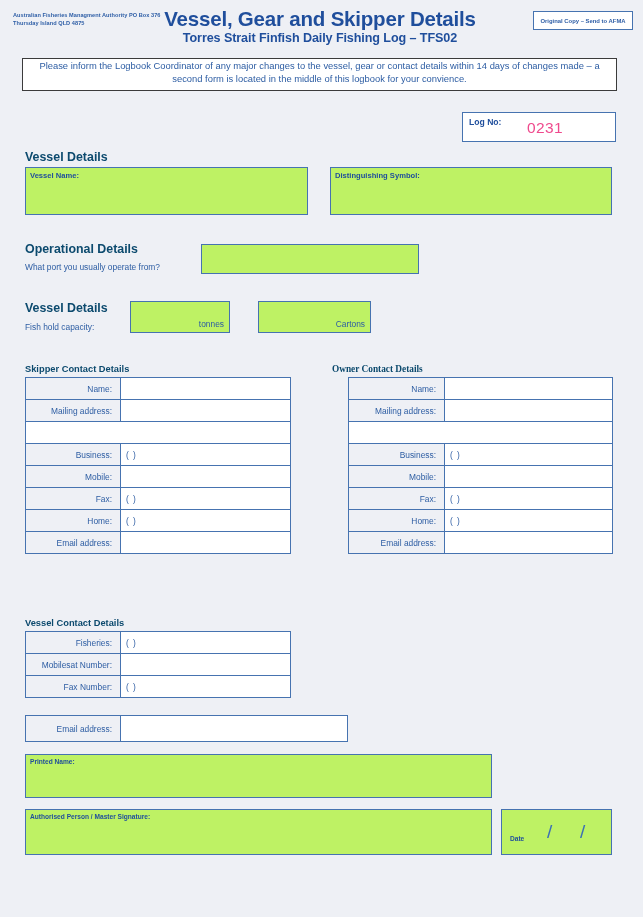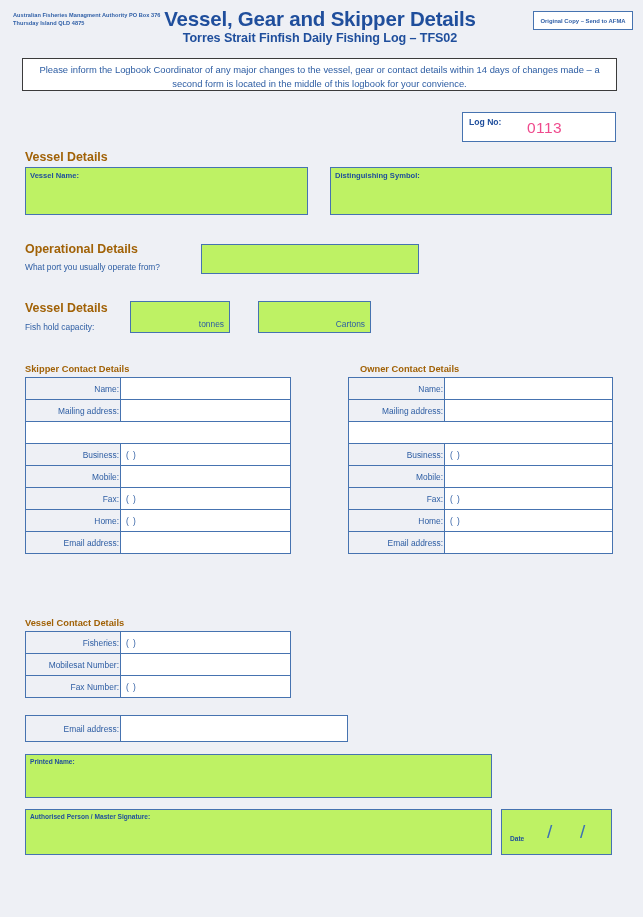--- a/index.html
+++ b/index.html
@@ -72,21 +72,21 @@
 
   
   .notice {
     position: absolute;
     left: 22px; top: 58px;
     width: 595px;
     height: 33px;
     border: 1.4px solid #3b3b3b;
     background: #ffffff;
     display: flex;
-    align-items: flex-end;
+    align-items: flex-start;
     justify-content: center;
     box-sizing: border-box;
     padding: 0 8px;
   }
   .notice-text {
     text-align: center;
     font-size: 9.4px;
     line-height: 1.42;
     color: #2d5da3;
   }
@@ -113,21 +113,21 @@
     left: 64px; top: 6px;
     font-size: 15.5px;
     color: #ef4a8d;
     letter-spacing: 0.4px;
   }
 
   
   .sect-h {
     position: absolute;
     font-weight: bold;
-    color: #a16207;
+    color: #0c4a6e;
     white-space: nowrap;
   }
   .sect-h.big { font-size: 12.4px; }
   .sect-h.small { font-size: 9.3px; }
 
   
   .fbox {
     position: absolute;
     border: 1.2px solid #4673b0;
     background: #bef264;
@@ -166,21 +166,21 @@
     table-layout: fixed;
   }
   .ctable td {
     border: 1.1px solid #4673b0;
     height: 21px;
     padding: 0;
     font-size: 8.4px;
   }
   .ctable td.lab {
     text-align: right;
-    padding-right: 1px;
+    padding-right: 8px;
     background: #eef0f5;
     color: #2d5da3;
     font-weight: normal;
   }
   .ctable td.val {
     background: #ffffff;
     padding-left: 5px;
     color: #2d5da3;
   }
   .ctable td.span {
@@ -212,21 +212,21 @@
   <div class="hdr-title">Vessel, Gear and Skipper Details</div>
   <div class="hdr-sub">Torres Strait Finfish Daily Fishing Log – TFS02</div>
   <div class="hdr-copy">Original Copy – Send to AFMA</div>
 
   <div class="notice">
     <div class="notice-text">Please inform the Logbook Coordinator of any major changes to the vessel, gear or contact details within 14 days of changes made – a second form is located in the middle of this logbook for your convience.</div>
   </div>
 
   <div class="logno-box">
     <span class="logno-label">Log No:</span>
-    <span class="logno-value">0113</span>
+    <span class="logno-value">0231</span>
   </div>
 
   <div class="sect-h big" style="left:25px; top:150px;">Vessel Details</div>
 
   <div class="fbox" style="left:25px; top:167px; width:283px; height:48px;">
     <span class="fbox-label">Vessel Name:</span>
   </div>
 
   <div class="fbox" style="left:330px; top:167px; width:282px; height:48px;">
     <span class="fbox-label">Distinguishing Symbol:</span>
@@ -281,21 +281,21 @@
         <td class="lab">Home:</td>
         <td class="val paren">(     )</td>
       </tr>
       <tr>
         <td class="lab">Email address:</td>
         <td class="val"></td>
       </tr>
     </tbody>
   </table>
 
-  <div class="sect-h small" style="left:360px; top:364px;">Owner Contact Details</div>
+  <div class="sect-h small" style="left:332px; top:364px;font-family:Liberation Serif, serif;">Owner Contact Details</div>
   <table class="ctable" style="left:348px; top:377px; width:264px;">
     <colgroup>
         <col style="width:96px">
         <col style="width:168px">
       </colgroup>
     <tbody>
       <tr>
         <td class="lab">Name:</td>
         <td class="val"></td>
       </tr>

